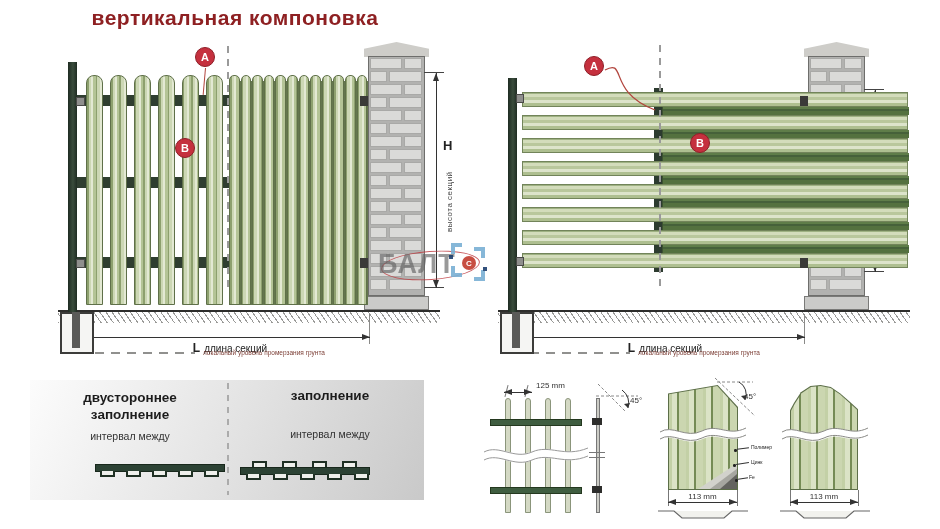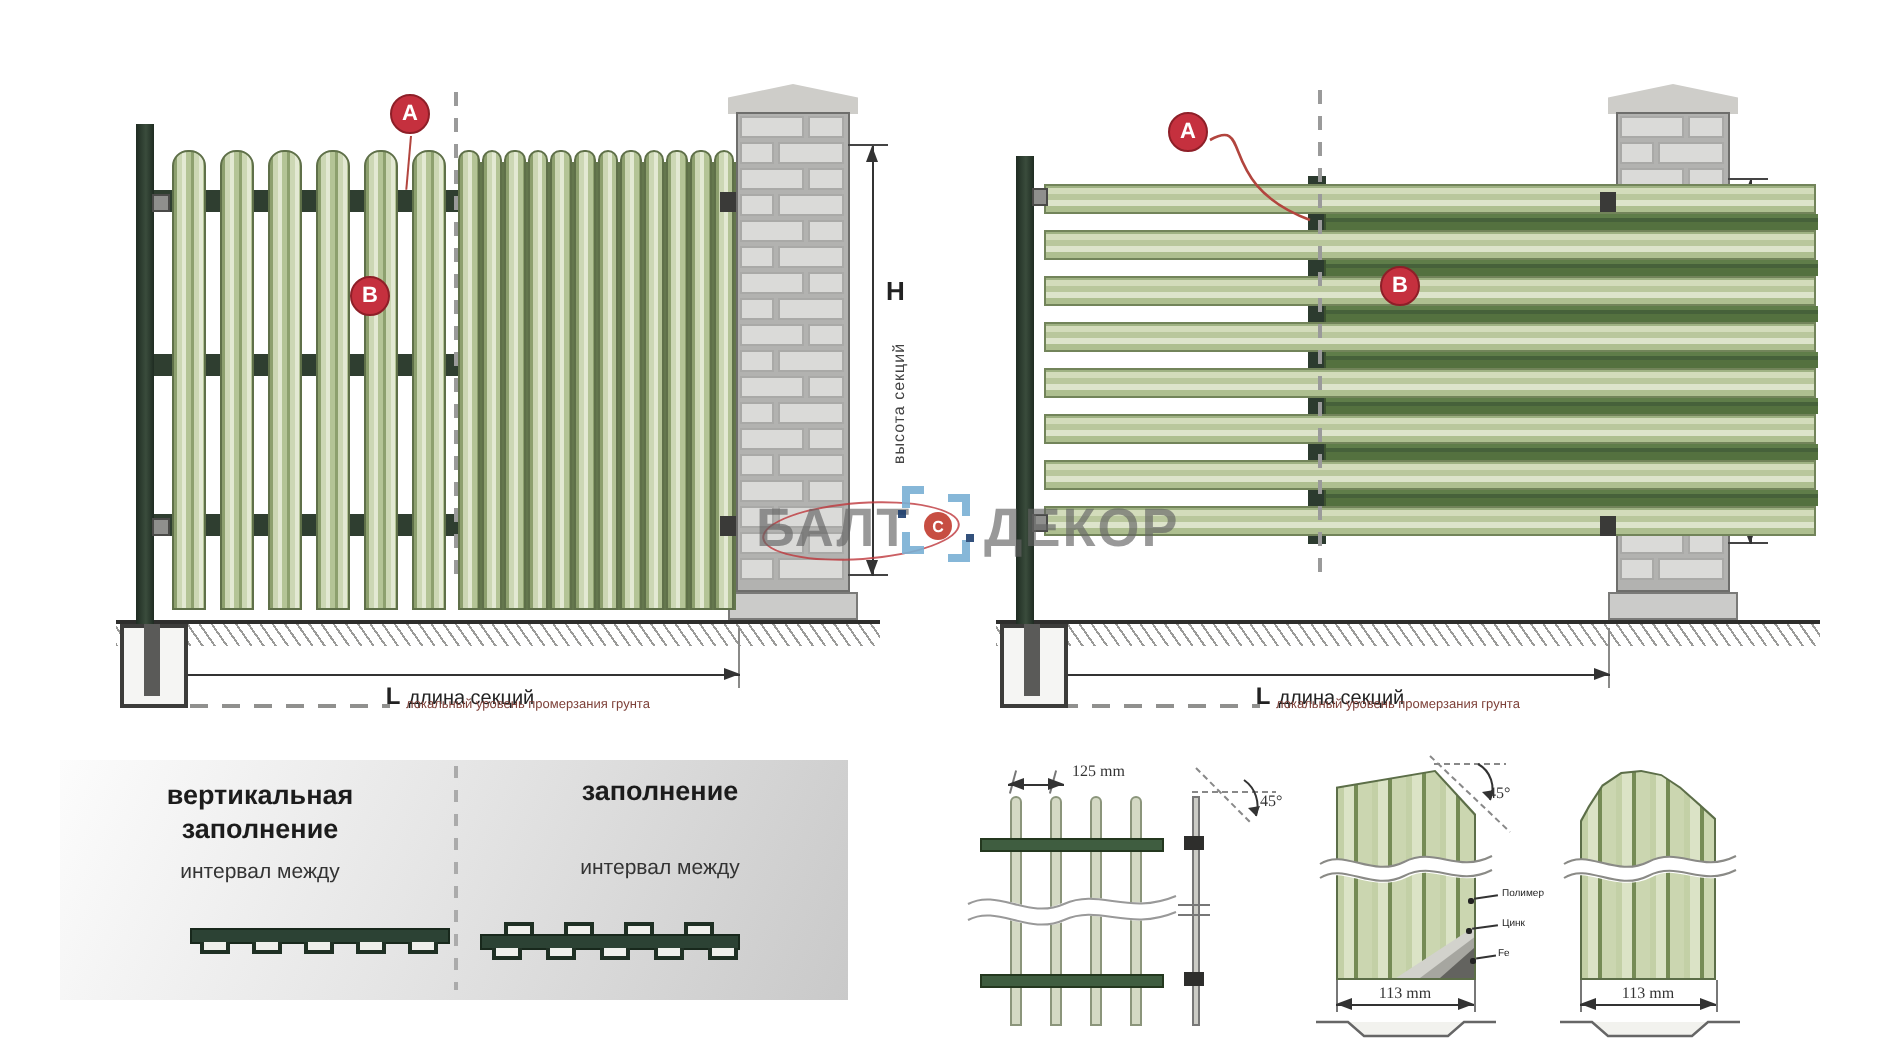--- a/index.html
+++ b/index.html
@@ -57,21 +57,21 @@
   .fill-title{position:absolute;width:150px;text-align:center;font-size:13.5px;font-weight:bold;color:#1c1c1c;line-height:17px;}
   .fill-interval{position:absolute;width:160px;text-align:center;font-size:10.5px;color:#333;line-height:15px;}
   .fill-interval b{color:#111;}
   .xsec-bar{position:absolute;height:8px;background:#2c4234;border:1px solid #18281c;box-sizing:border-box;}
   .hat{position:absolute;width:15px;height:6px;box-sizing:border-box;border:2px solid #1f3024;background:#eff0ec;}
   .hat.open-top{border-top:none;}
   .hat.open-bottom{border-bottom:none;}
   
   .fp{position:absolute;width:6px;background:#d4d9c4;border:1px solid #8b957b;box-sizing:border-box;border-radius:3px 3px 0 0;}
   .frail{position:absolute;height:7px;background:#3f5d40;border:1px solid #24381f;box-sizing:border-box;z-index:2;}
-  .small-dim{position:absolute;font-size:8px;color:#333;white-space:nowrap;font-family:Liberation Serif, serif;}
+  .small-dim{position:absolute;font-size:8px;color:#333;white-space:nowrap;}
   .ext-tick{position:absolute;width:1px;height:12px;background:#777;}
   
   .cutout{position:absolute;}
   .cut-outer{position:absolute;inset:0;background:#5c6e48;}
   .cut-inner{position:absolute;inset:1px;background:repeating-linear-gradient(90deg,#c3d0a6 0 3px,#dbe3c6 3px 8px,#758b55 8px 10px,#cbd6b0 10px 17px);}
   .wedge{position:absolute;clip-path:polygon(0 100%,100% 12%,100% 100%);}
   .layer-label{position:absolute;font-size:5px;color:#222;white-space:nowrap;}
   .layer-line{position:absolute;height:0.8px;background:#333;}
   .layer-dot{position:absolute;width:2.5px;height:2.5px;border-radius:50%;background:#222;}
   
@@ -82,20 +82,21 @@
   .wm-logo{position:absolute;z-index:31;opacity:0.9;}
   .wm-red{position:absolute;width:14px;height:14px;border-radius:50%;background:#c23b2e;color:#fff;font-size:8px;font-weight:bold;
           display:flex;align-items:center;justify-content:center;}
   svg{position:absolute;overflow:visible;}
 </style>
 </head>
 <body>
 
 <div id="canvas">
 
+  <div class="diag-title" style="left:30px;">вертикальная компоновка</div>
 
   <div>
 
     <div class="rail" style="left:77px;top:95px;width:291px;height:11px;"></div>
     <div class="rail" style="left:77px;top:177px;width:291px;height:11px;"></div>
     <div class="rail" style="left:77px;top:257px;width:291px;height:11px;"></div>
 
     <div class="post" style="left:68px;top:62px;width:9px;height:250px;z-index:2;"></div>
     <div class="bracket" style="left:76px;top:97px;width:9px;height:9px;"></div>
     <div class="bracket" style="left:76px;top:259px;width:9px;height:9px;"></div>
@@ -374,28 +375,27 @@
   <div class="wm-text" style="left:378px;top:249px;">БАЛТ</div>
   <div class="wm-logo" style="left:449px;top:243px;width:40px;height:42px;">
     <div class="lg" style="left:2px;top:0;border-right:none;border-bottom:none;"></div>
     <div class="lg" style="left:25px;top:4px;border-left:none;border-bottom:none;"></div>
     <div class="lg" style="left:25px;top:27px;border-left:none;border-top:none;"></div>
     <div class="lg" style="left:2px;top:23px;border-right:none;border-top:none;"></div>
     <div class="lg-navy" style="left:0;top:12px;"></div>
     <div class="lg-navy" style="left:34px;top:24px;"></div>
     <div class="wm-red" style="left:13px;top:13px;">C</div>
   </div>
-  <div class="wm-text" style="left:492px;top:249px;">ДЕКОР</div>
 
   <div class="panel" style="left:30px;top:380px;width:394px;height:120px;"></div>
   <div class="panel-divider" style="left:227px;top:383px;height:112px;"></div>
 
   <div>
     <div class="fill-title" style="left:55px;top:389px;">
-      <div>вертикальная</div>
+      <div>двустороннее</div>
       <div>заполнение</div>
     </div>
     <div class="fill-interval" style="left:50px;top:429px;">
       <div>интервал между</div>
     </div>
     <div class="xsec-bar" style="left:95px;top:464px;width:130px;"></div>
     <div id="hats-single" class="abs" style="left:100px;top:471px;width:130px;height:8px;">
         <div class="hat open-top" style="position:absolute;left:0px;top:0;"></div>
         <div class="hat open-top" style="position:absolute;left:26px;top:0;"></div>
         <div class="hat open-top" style="position:absolute;left:52px;top:0;"></div>

